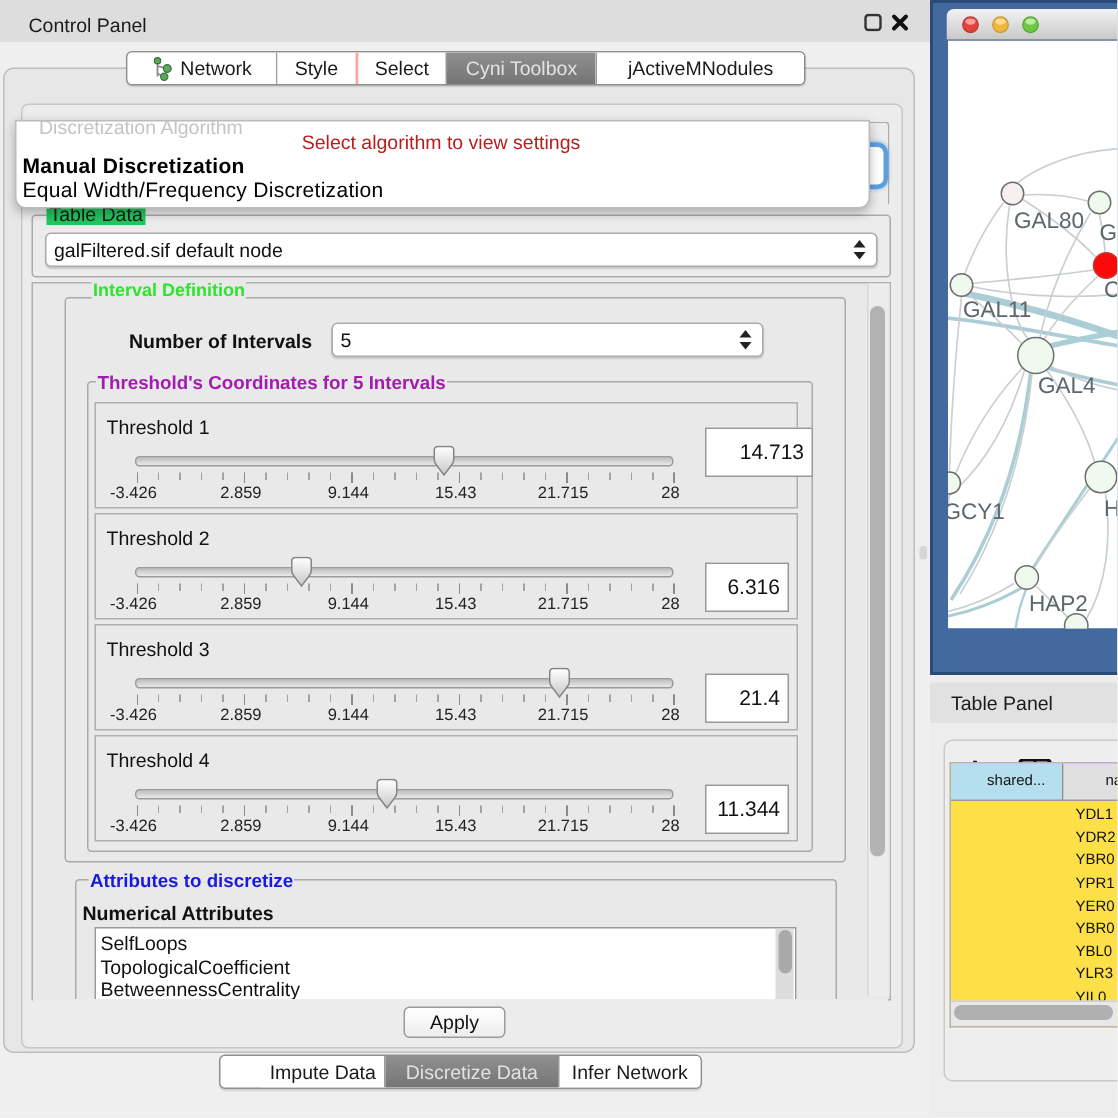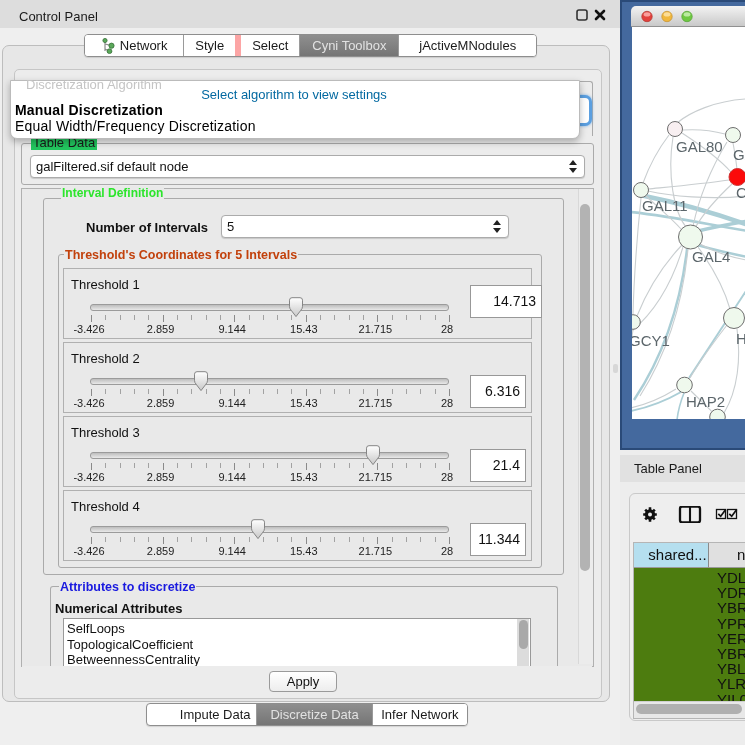--- a/index.html
+++ b/index.html
@@ -80,21 +80,21 @@
   <div class="abs" style="left:86px;top:220px;font-size:13px;font-weight:bold;color:#111;">Number of Intervals</div>
   <div class="combo" style="left:221px;top:215px;width:286px;height:21px;">
     <span class="txt">5</span>
     <span class="stepper">
         <span class="arrup"></span>
         <span class="arrdn"></span>
       </span>
   </div>
 
   <div class="abs groupbd" style="left:58px;top:254px;width:482px;height:312px;background:#e9e9e9;"></div>
-  <div class="abs" style="left:64px;top:248px;font-size:12.5px;font-weight:bold;color:#c2410c;background:#e9e9e9;padding:0 1px;">Threshold's Coordinates for 5 Intervals</div>
+  <div class="abs" style="left:64px;top:248px;font-size:12.5px;font-weight:bold;color:#a21caf;background:#e9e9e9;padding:0 1px;">Threshold's Coordinates for 5 Intervals</div>
 
   <div id="thresholds">
       <div class="tbox" style="left:63px;top:268px;width:467px;height:69px;">
     <div class="tlabel">Threshold 1</div>
     <div class="track" style="left:26px;top:35px;width:357px;"></div>
     <div class="ticks-min" style="left:27px;top:46px;width:359px;"></div>
     <div class="ticks-maj" style="left:27px;top:46px;width:359px;"></div>
         <div class="slab" style="left:25px;top:54px;">-3.426</div>
         <div class="slab" style="left:96.6px;top:54px;">2.859</div>
         <div class="slab" style="left:168.2px;top:54px;">9.144</div>
@@ -197,37 +197,37 @@
   <div class="abs" style="left:84px;top:34px;width:451px;height:21px;display:flex;
        border:1px solid #8e8e8e;border-radius:4px;overflow:hidden;background:#fff;
        box-shadow:0 1px 1px rgba(0,0,0,0.12);">
     <div class="seg" style="width:100px;border-right:1px solid #9a9a9a;">
       <svg width="14" height="17" viewBox="0 0 14 17" style="margin-right:5px;">
         <path d="M4 4 V14 M4 7 L10.5 8.7 M4 12 L8.5 14.2" stroke="#8a8a8a" stroke-width="1.2" fill="none"></path>
         <circle cx="4" cy="3.5" r="2.1" fill="#5aa85a" stroke="#39713a" stroke-width="0.8"></circle>
         <circle cx="10.5" cy="8.7" r="2.6" fill="#5aa85a" stroke="#39713a" stroke-width="0.8"></circle>
         <circle cx="8.5" cy="14.2" r="2.4" fill="#5aa85a" stroke="#39713a" stroke-width="0.8"></circle>
       </svg>Network</div>
-    <div class="seg" style="width:52px;border-right:6px solid #fca5a5;">Style</div>
+    <div class="seg" style="width:52px;border-right:2px solid #fca5a5;">Style</div>
     <div class="seg" style="width:59px;border-right:1px solid #9a9a9a;">Select</div>
     <div class="seg segsel" style="width:100px;">Cyni Toolbox</div>
     <div class="seg" style="width:139px;border-left:1px solid #9a9a9a;">jActiveMNodules</div>
   </div>
 
   <div class="abs" style="left:146px;top:703px;width:320px;height:21px;display:flex;
        border:1px solid #8e8e8e;border-radius:4px;overflow:hidden;background:#fff;
        box-shadow:0 1px 1px rgba(0,0,0,0.12);">
     <div class="seg" style="width:90px;border-right:1px solid #9a9a9a;margin-left:27px;">Impute Data</div>
     <div class="seg segsel" style="width:125px;">Discretize Data</div>
     <div class="seg" style="width:103px;border-left:1px solid #9a9a9a;">Infer Network</div>
   </div>
 
   <div class="abs" style="left:10px;top:80px;width:568px;height:57px;background:#fff;
        border:1px solid #bbb;border-radius:0 0 7px 7px;box-shadow:0 3px 7px rgba(0,0,0,0.28);"></div>
-  <div class="abs" style="left:10px;top:87px;width:568px;text-align:center;font-size:13px;color:#0369a1;">Select algorithm to view settings</div>
+  <div class="abs" style="left:10px;top:87px;width:568px;text-align:center;font-size:13px;color:#b91c1c;">Select algorithm to view settings</div>
   <div class="abs" style="left:15px;top:102px;font-size:14px;letter-spacing:0.2px;font-weight:bold;color:#000;">Manual Discretization</div>
   <div class="abs" style="left:15px;top:118px;font-size:14px;letter-spacing:0.2px;color:#000;">Equal Width/Frequency Discretization</div>
 
   <div class="abs" style="left:26px;top:77px;font-size:13px;color:#c4c4c4;">Discretization Algorithm</div>
 
   <div class="abs" style="left:613px;top:364px;width:5px;height:9px;background:#d7d7d7;border-radius:2px;"></div>
 
   <div class="abs" style="left:620px;top:0;width:125px;height:450px;background:#44699e;
        border-left:2px solid #2a4a78;box-sizing:border-box;"></div>
   <div class="abs" style="left:620px;top:0;width:125px;height:2px;background:#2a4a78;"></div>
@@ -332,22 +332,22 @@
     <g fill="none" stroke="#111" stroke-width="1.3">
       <rect x="74.5" y="3.5" width="9" height="9"></rect>
       <rect x="85.5" y="3.5" width="9" height="9"></rect>
     </g>
     <g fill="none" stroke="#111" stroke-width="1.7">
       <path d="M76.3 7.8 L78.7 10.3 L83.7 3.4"></path>
       <path d="M87.3 7.8 L89.7 10.3 L94.7 3.4"></path>
     </g>
   </svg>
 
-  <div class="abs" style="left:633px;top:542px;width:112px;height:175px;background:#4d7c0f;
-       border:1px solid #b5b5b5;border-right:none;overflow:hidden;font-size:15px;color:#111;">
+  <div class="abs" style="left:633px;top:508px;width:112px;height:175px;background:#fde047;
+       border:1px solid #b5b5b5;border-right:none;overflow:hidden;font-size:10px;color:#111;">
     <div style="position:absolute;left:0;top:0;width:74px;height:24px;background:#b5dfef;
          border-right:1px solid #8a8a8a;border-bottom:1px solid #9a9a9a;
          text-align:center;text-indent:13px;line-height:24px;">shared...</div>
     <div style="position:absolute;left:75px;top:0;width:60px;height:24px;background:#e0e0e0;
          border-bottom:1px solid #9a9a9a;padding-left:28px;line-height:24px;">na</div>
     <div style="position:absolute;left:83px;top:27px;line-height:15.2px;">
       YDL1<br>YDR2<br>YBR0<br>YPR1<br>YER0<br>YBR0<br>YBL0<br>YLR3<br>YIL0</div>
 
     <div style="position:absolute;left:0;top:158px;width:112px;height:17px;background:#e8e8e8;border-top:1px solid #cfcfcf;"></div>
     <div style="position:absolute;left:2px;top:161px;width:106px;height:10px;background:#b0b0b0;border-radius:5px;"></div>

